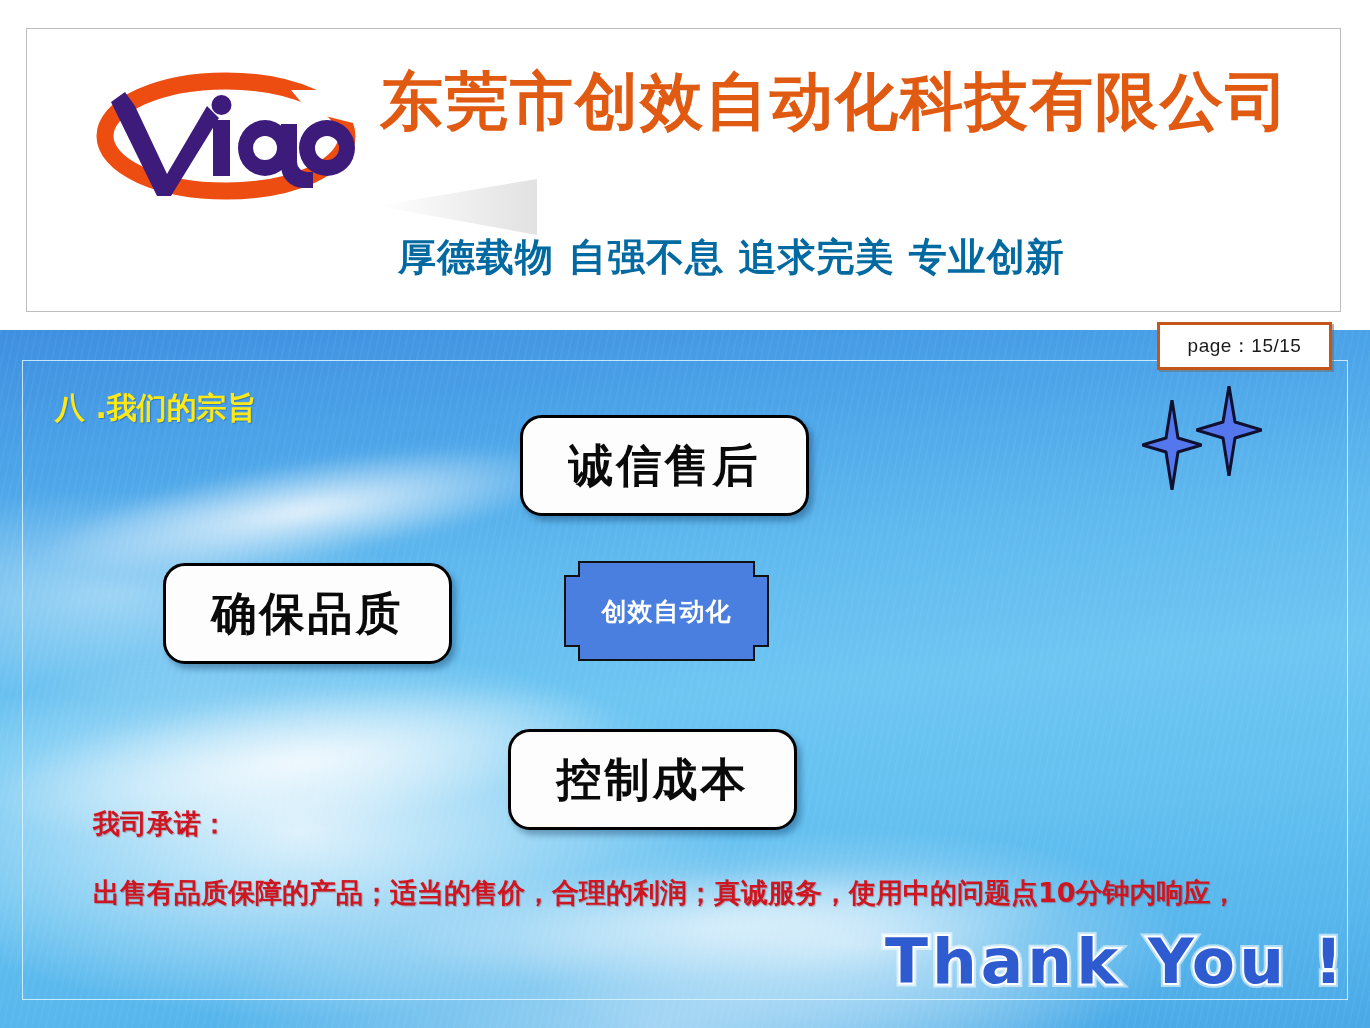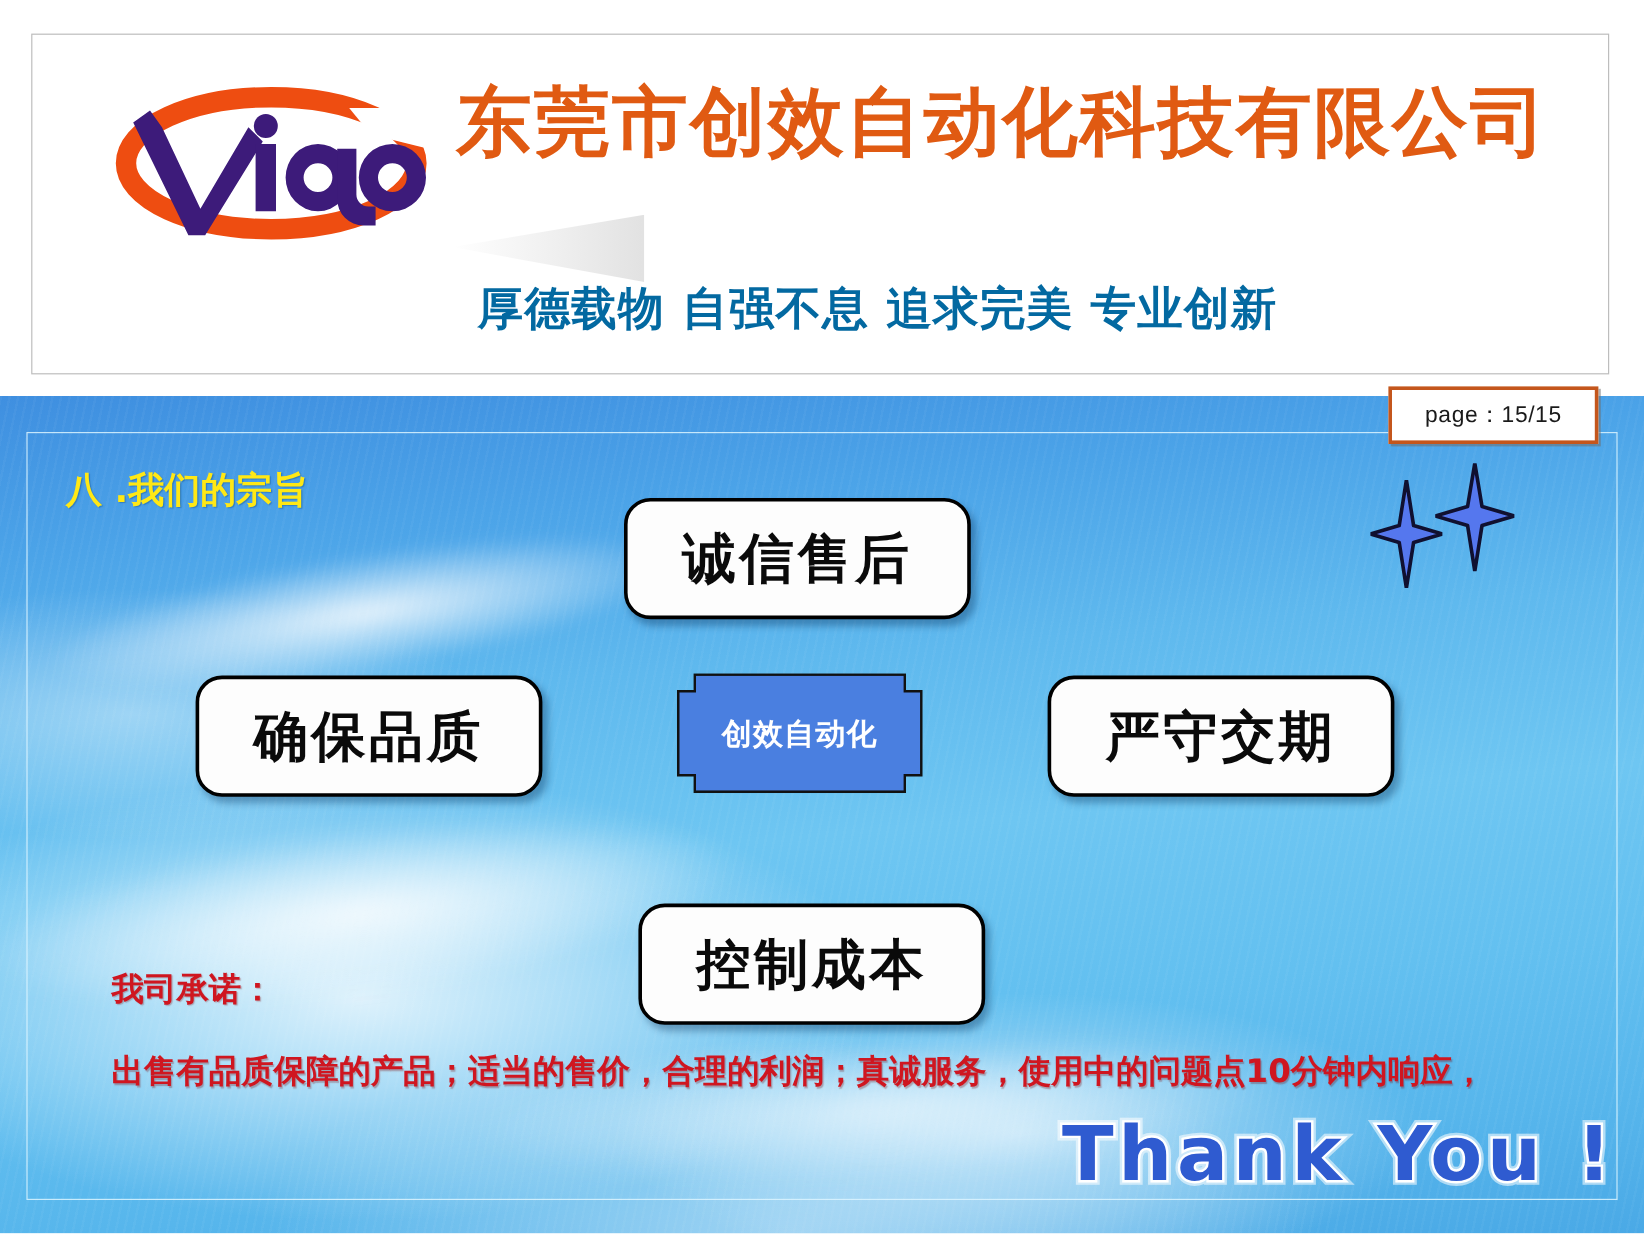--- a/index.html
+++ b/index.html
@@ -95,21 +95,21 @@
   .node{
     position:absolute;background:#fdfdfd;border:3px solid #000;border-radius:22px;
     display:flex;align-items:center;justify-content:center;
     font-family:"DejaVu Serif","Liberation Serif",serif;
     font-size:45px;font-weight:bold;color:#0a0a0a;letter-spacing:3px;
     box-shadow:4px 5px 6px rgba(0,40,80,.35);
   }
   #node-top   {left:520px;top:415px;width:283px;height:95px;}
   #node-left  {left:163px;top:563px;width:283px;height:95px;}
   #node-right {left:873px;top:563px;width:283px;height:95px;}
-  #node-bottom{left:532px;top:729px;width:283px;height:95px;margin-top:24px;}
+  #node-bottom{left:508px;top:729px;width:283px;height:95px;}
 
   
   .center-node{
     position:absolute;left:566px;top:563px;width:201px;height:96px;
     background:#4a7fe0;
     clip-path:polygon(0 14px,14px 14px,14px 0,calc(100% - 14px) 0,calc(100% - 14px) 14px,100% 14px,
                       100% calc(100% - 14px),calc(100% - 14px) calc(100% - 14px),calc(100% - 14px) 100%,
                       14px 100%,14px calc(100% - 14px),0 calc(100% - 14px));
     display:flex;align-items:center;justify-content:center;
     filter:drop-shadow(0 0 0 #000);
@@ -214,23 +214,20 @@
       <path d="M33 0 L39 36 L66 44 L39 52 L33 90 L27 52 L0 44 L27 36 Z" fill="#5577ee" stroke="#101030" stroke-width="3" stroke-linejoin="round"></path>
     </svg>
   </div>
 
   <div class="node" id="node-top">
     <span>诚信售后</span>
   </div>
   <div class="node" id="node-left">
     <span>确保品质</span>
   </div>
-  <div class="node" id="node-right">
-    <span>严守交期</span>
-  </div>
   <div class="node" id="node-bottom">
     <span>控制成本</span>
   </div>
 
   <div class="center-node-outline"></div>
   <div class="center-node">
     <span class="center-label">创效自动化</span>
   </div>
 
   <div class="promise" id="promise-head">我司承诺：</div>

